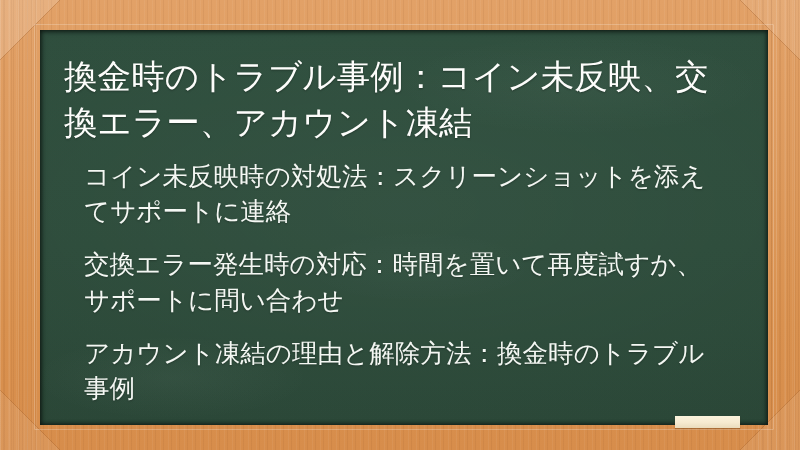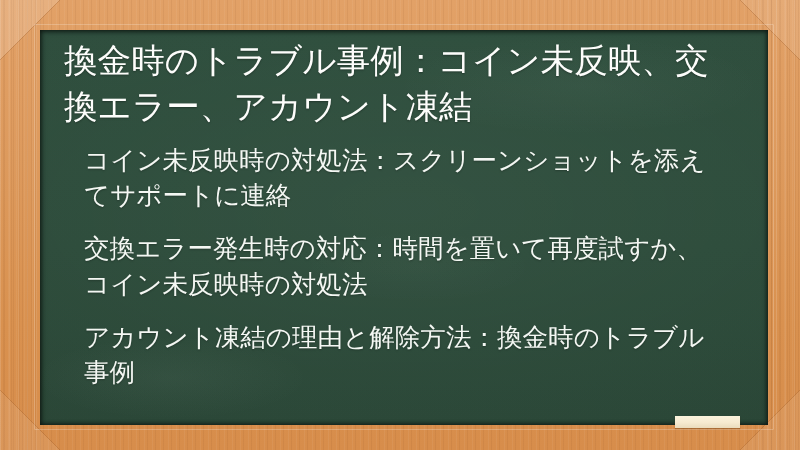--- a/index.html
+++ b/index.html
@@ -116,21 +116,21 @@
       radial-gradient(ellipse 160px 50px at 52% 60%, rgba(220,235,225,0.025), rgba(0,0,0,0) 75%);
   }
 
   
   .board-content {
     position: absolute;
     left: 0;
     top: 0;
     right: 0;
     bottom: 0;
-    padding: 8px 26px 10px 24px;
+    padding: 24px 26px 10px 24px;
     box-sizing: border-box;
   }
 
   .board-title {
     margin: 0;
     color: #fdfdfb;
     font-size: 33.5px;
     font-weight: 400;
     line-height: 1.37;
     letter-spacing: 0.1px;
@@ -183,21 +183,21 @@
 
   <div class="chalkboard">
     <div class="slate-dust"></div>
 
     <div class="board-content">
 
       <h1 class="board-title">換金時のトラブル事例：コイン未反映、交換エラー、アカウント凍結</h1>
 
       <ul class="board-list">
         <li class="board-list-item">コイン未反映時の対処法：スクリーンショットを添えてサポートに連絡</li>
-        <li class="board-list-item">交換エラー発生時の対応：時間を置いて再度試すか、コイン未反映時の対処法</li>
+        <li class="board-list-item">交換エラー発生時の対応：時間を置いて再度試すか、サポートに問い合わせ</li>
         <li class="board-list-item">アカウント凍結の理由と解除方法：換金時のトラブル事例</li>
       </ul>
 
     </div>
   </div>
 
   <div class="chalk-stick"></div>
 
 </div>
 

